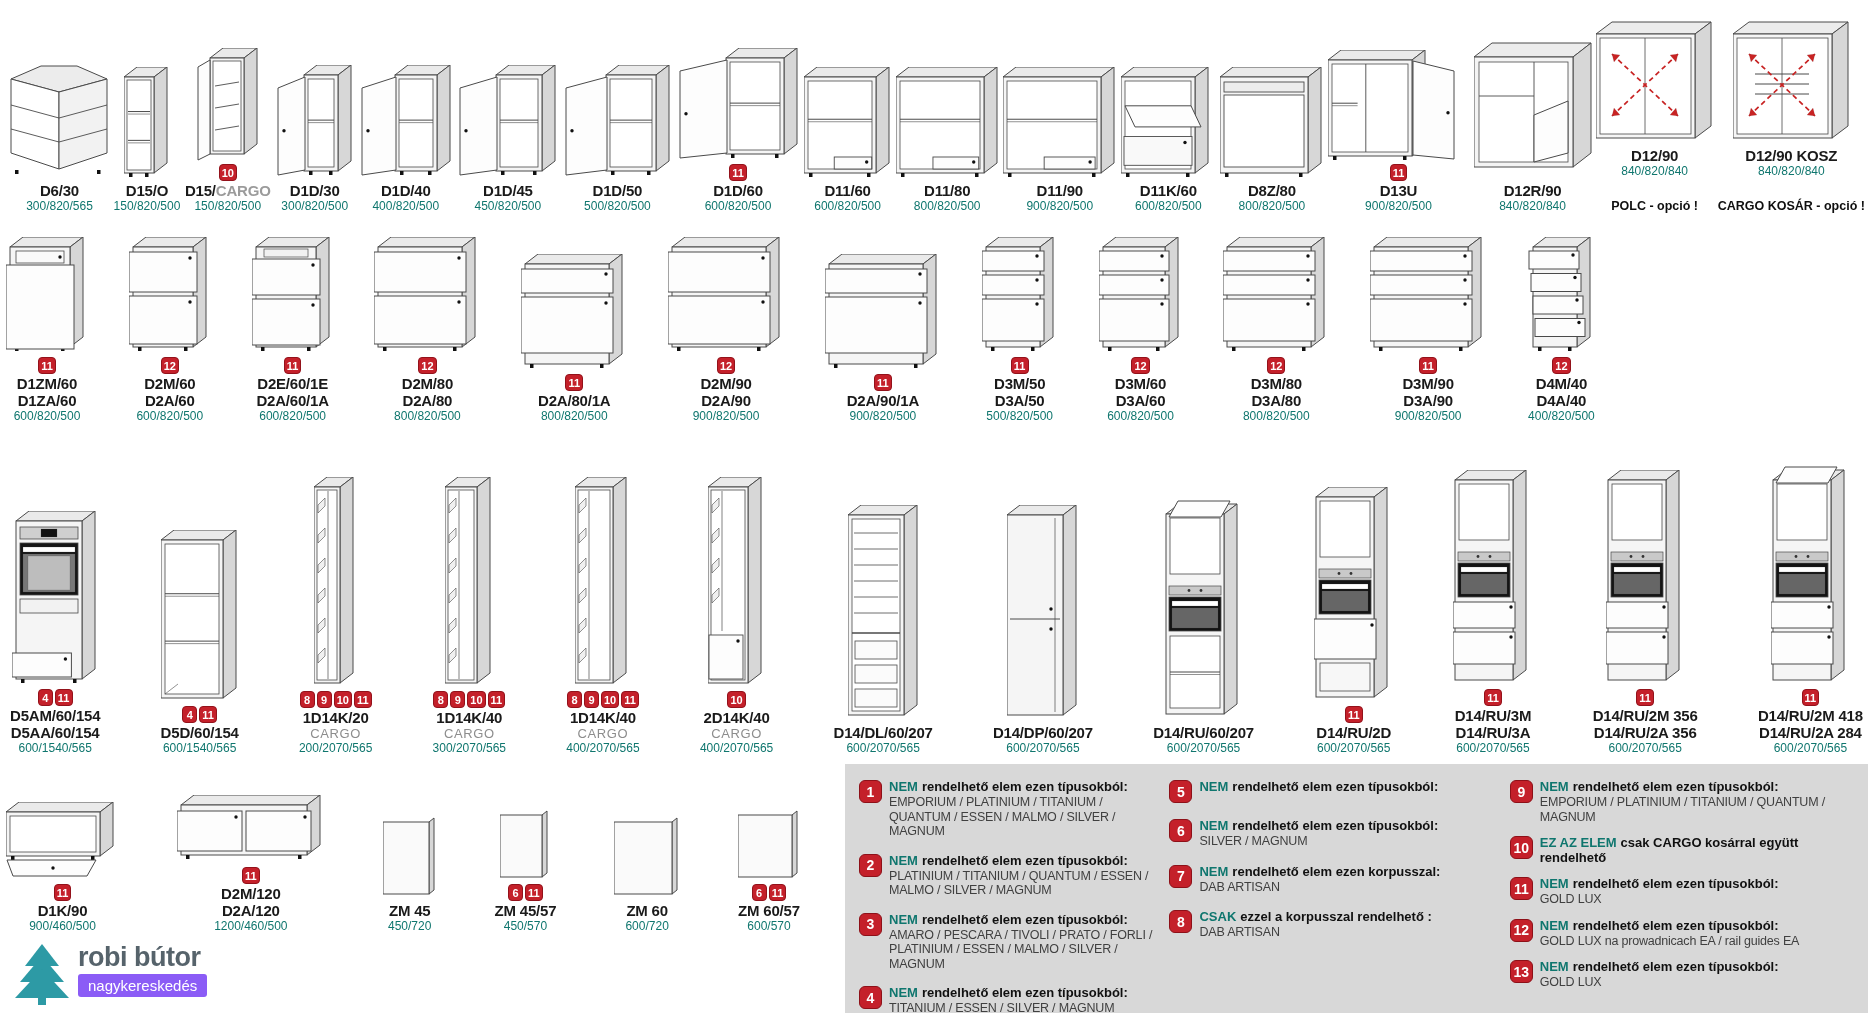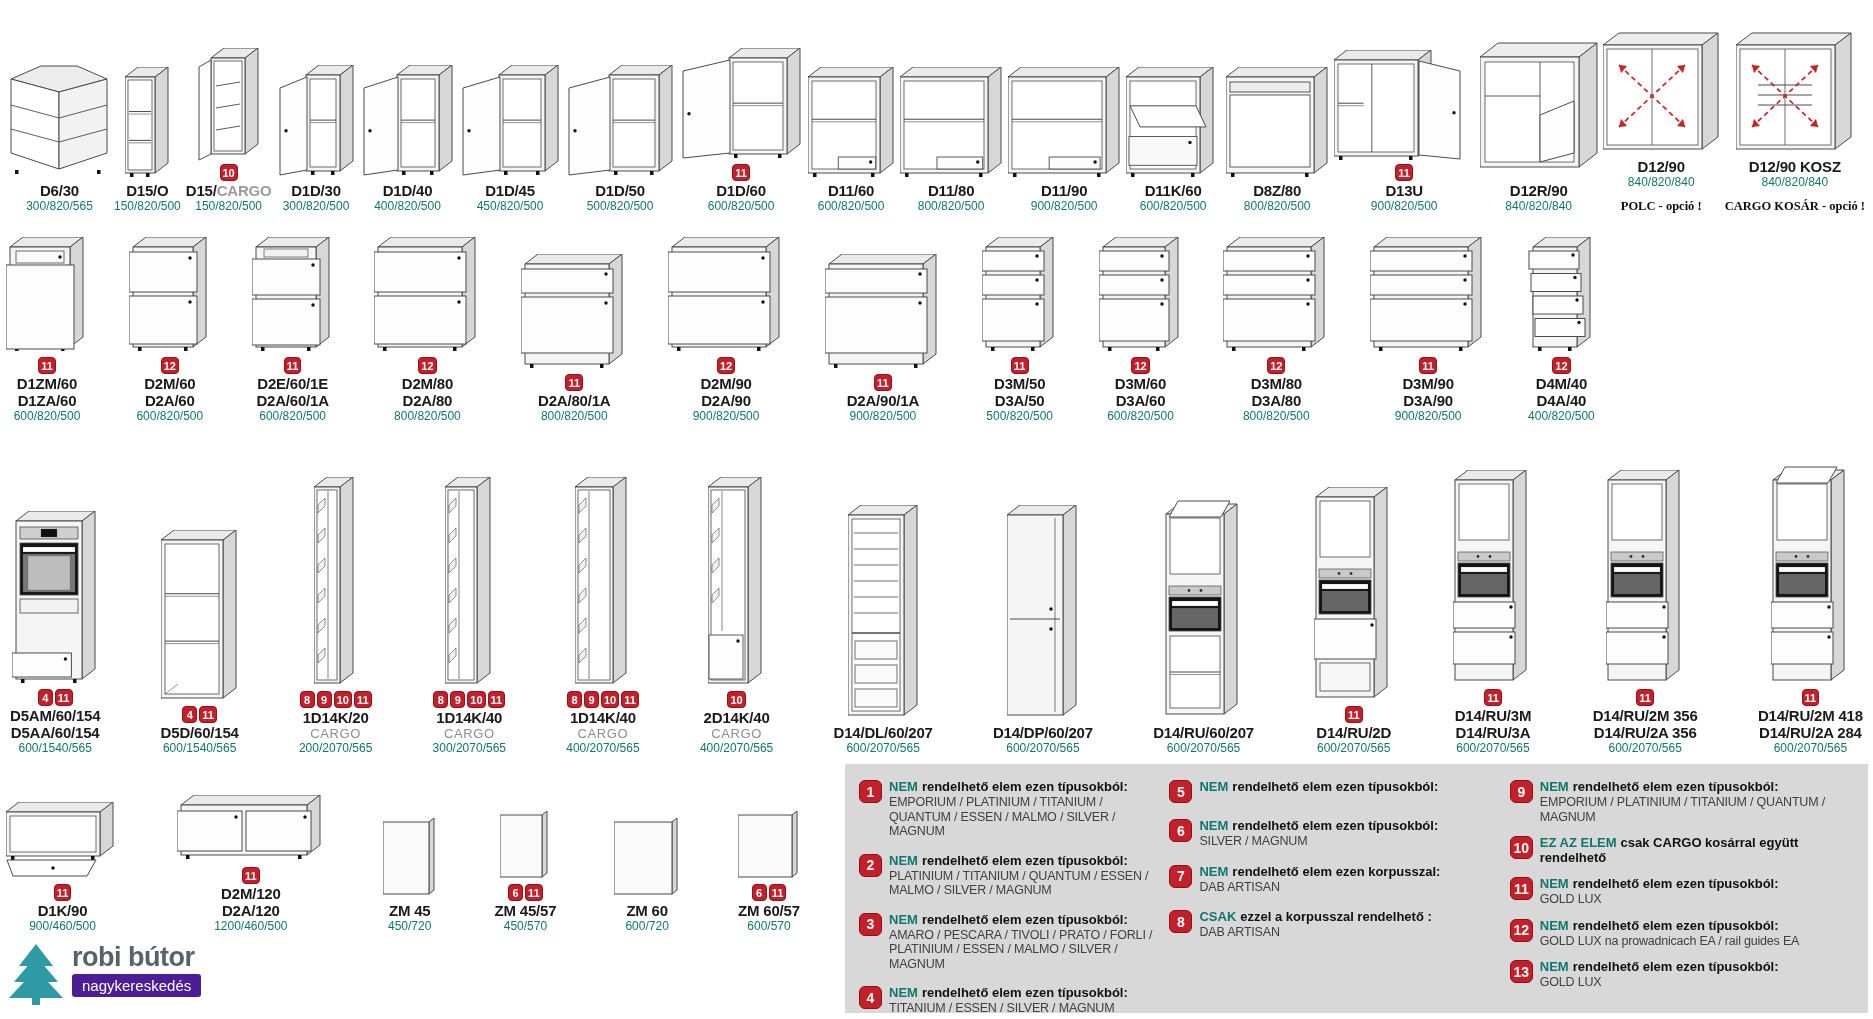--- a/index.html
+++ b/index.html
@@ -12,39 +12,39 @@
   .cab{display:flex;flex-direction:column;align-items:center;text-align:center;}
   .draw{line-height:0;}
   .badges{display:flex;gap:2px;margin:2px 0 1px 0;min-height:0;}
   .badge{background:#c4202a;color:#fff;font-weight:bold;font-size:11px;min-width:15px;height:17px;
          padding:0 2px;border-radius:4px;display:flex;align-items:center;justify-content:center;
          border:1px solid #93121b;box-sizing:border-box;}
   .name{font-size:15px;font-weight:bold;color:#1a1a1a;line-height:17px;white-space:nowrap;letter-spacing:-.2px;}
   .name .gray{color:#9b9b9b;}
   .sub{font-size:13px;color:#8d8d8d;line-height:15px;letter-spacing:.6px;}
   .dims{font-size:12px;color:#0f766e;line-height:15px;white-space:nowrap;}
-  .note{font-size:12.5px;font-weight:bold;color:#0f0f0f;line-height:16px;margin-top:8px;white-space:nowrap;font-family:Liberation Serif, serif;}
+  .note{font-size:12.5px;font-weight:bold;color:#0f0f0f;line-height:16px;margin-top:19px;white-space:nowrap;}
   #legend{position:absolute;left:845px;top:764px;width:1023px;height:249px;background:#d8d8d8;
           display:flex;gap:12px;padding:15px 10px 8px 14px;box-sizing:border-box;}
   .lcol{display:flex;flex-direction:column;}
   .lcol1{width:300px;gap:14px;}
   .lcol2{width:330px;gap:15px;}
   .lcol3{width:350px;gap:11px;}
   .litem{display:flex;align-items:flex-start;}
   .lnum{flex:0 0 auto;width:23px;height:23px;border-radius:6px;background:#c4202a;color:#fff;font-weight:bold;
         font-size:14px;display:flex;align-items:center;justify-content:center;border:1px solid #8d1018;
         box-sizing:border-box;margin-top:1px;}
   .ltext{margin-left:7px;}
   .lhead{font-size:13px;font-weight:bold;color:#101010;line-height:15px;}
   .lhead .lead{color:#0f766e;margin-right:4px;}
   .lbody{font-size:12.5px;color:#404040;line-height:14.5px;margin-top:1px;letter-spacing:-.2px;}
-  #logo{position:absolute;left:8px;top:942px;display:flex;align-items:flex-start;}
+  #logo{position:absolute;left:14px;top:942px;display:flex;align-items:flex-start;}
   #logo .ltxt{margin-left:8px;display:flex;flex-direction:column;}
   #logo .brand{font-size:27px;font-weight:bold;color:#56636b;line-height:30px;letter-spacing:-.5px;}
-  #logo .tag{margin-top:2px;background:#4c1d95;color:#fff;font-size:15px;line-height:21px;
+  #logo .tag{margin-top:2px;background:#8b5cf6;color:#fff;font-size:15px;line-height:21px;
              padding:1px 10px;border-radius:3px;align-self:flex-start;}
 </style>
 </head>
 <body>
 
 <div id="page">
   <div id="row1" class="row">
       <div class="cab">
         <div class="draw"><svg width="99" height="118" viewBox="0 0 99 118">
             <polygon points="1,18 31,5 67,5 97,18 49,31" fill="#ececec" stroke="#4a4a4a" stroke-width="1"></polygon>

